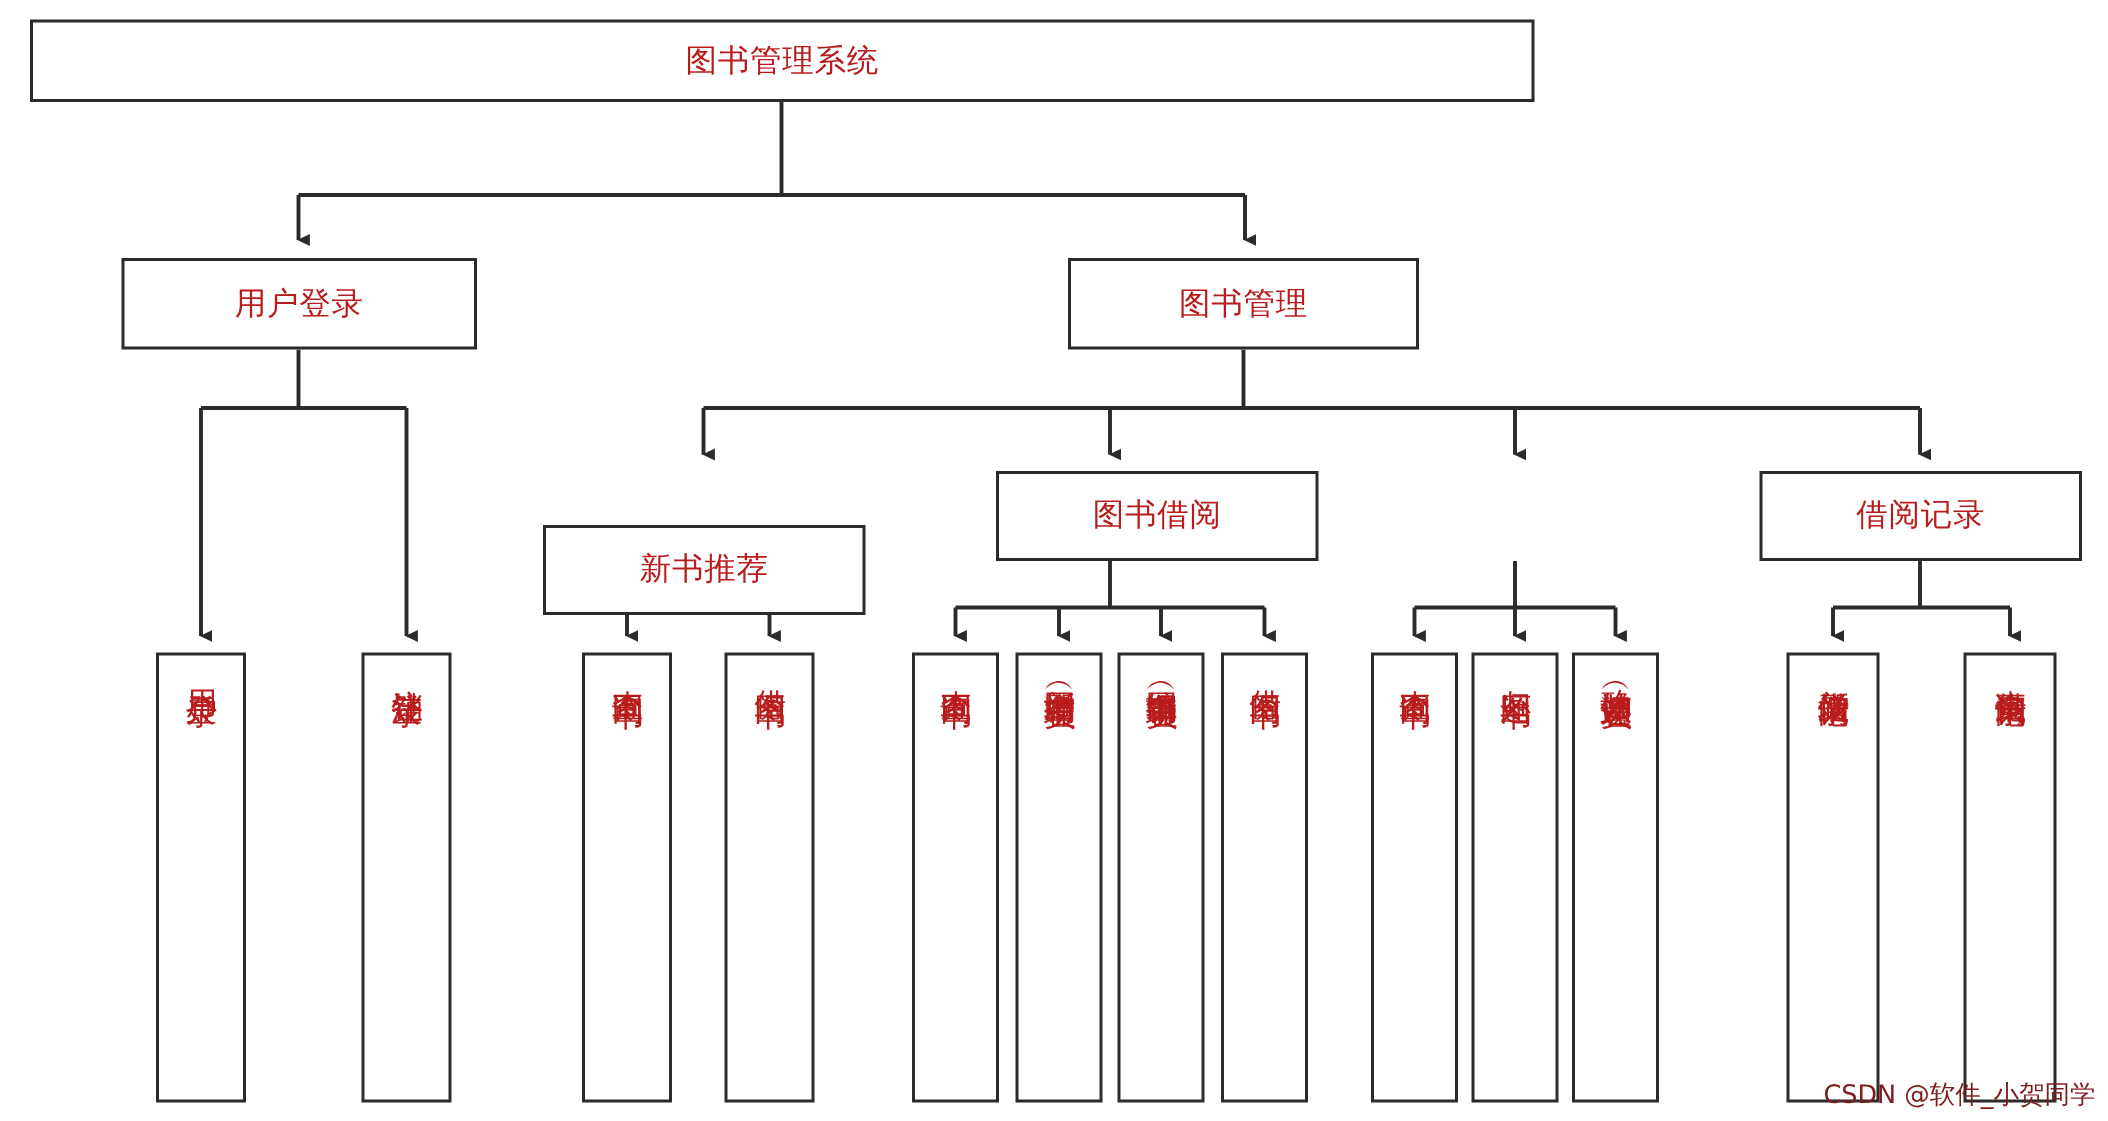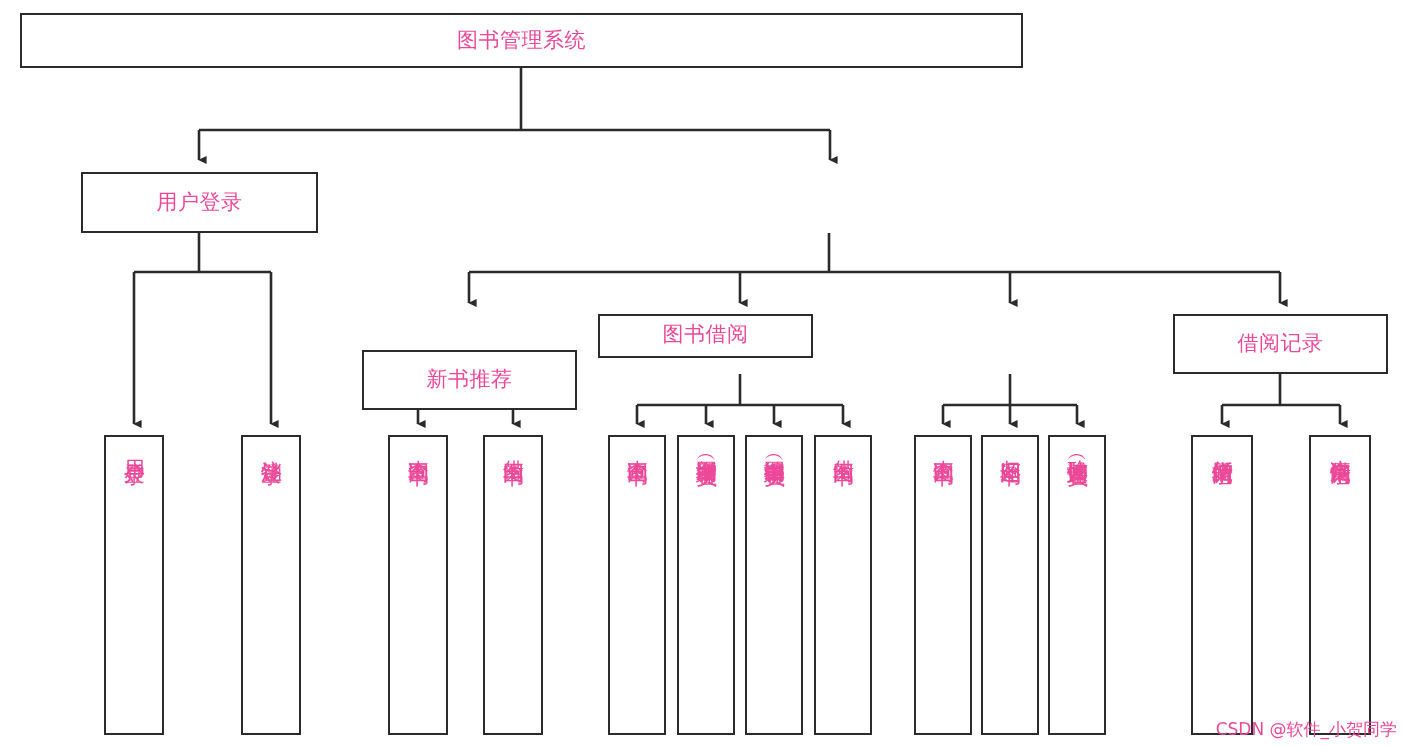--- a/index.html
+++ b/index.html
@@ -30,21 +30,21 @@
     position: absolute;
     box-sizing: border-box;
     background: #ffffff;
     border: 2px solid #2b2b2b;
     display: flex;
     align-items: center;
     justify-content: center;
     z-index: 2;
   }
   .node .label {
-    color: #ec4899;
+    color: #b91c1c;
     text-align: center;
     line-height: 1.12;
     white-space: nowrap;
   }
   .node.horizontal .label {
     font-size: 21px;
     letter-spacing: 0.5px;
   }
   .node.vertical {
     align-items: flex-start;
@@ -59,21 +59,21 @@
     line-height: 1;
   }
   .node.vertical.tight .label {
     letter-spacing: 1px;
   }
   #watermark {
     position: absolute;
     right: 8px;
     bottom: 6px;
     font-size: 17px;
-    color: #ec4899;
+    color: #7f1d1d;
     z-index: 3;
     white-space: nowrap;
     user-select: none;
   }
 </style>
 </head>
 <body>
 
 <div id="diagram-root">
 
@@ -128,25 +128,28 @@
     </g>
   </svg>
 
   <div class="node horizontal" style="left: 20px; top: 13px; width: 1003px; height: 55px;">
     <span class="label">图书管理系统</span>
   </div>
 
   <div class="node horizontal" style="left: 81px; top: 172px; width: 237px; height: 61px;">
     <span class="label">用户登录</span>
   </div>
+  <div class="node horizontal" style="left: 712px; top: 172px; width: 234px; height: 61px;">
+    <span class="label">图书管理</span>
+  </div>
 
   <div class="node horizontal" style="left: 362px; top: 314px; width: 215px; height: 60px; margin-top: 36px;">
     <span class="label">新书推荐</span>
   </div>
-  <div class="node horizontal" style="left: 598px; top: 314px; width: 215px; height: 44px; font-family: Liberation Mono, monospace;">
+  <div class="node horizontal" style="left: 664px; top: 314px; width: 215px; height: 60px;">
     <span class="label">图书借阅</span>
   </div>
   <div class="node horizontal" style="left: 1173px; top: 314px; width: 215px; height: 60px;">
     <span class="label">借阅记录</span>
   </div>
 
   <div class="node vertical" style="left: 104px; top: 435px; width: 60px; height: 300px;">
     <span class="label">用户登录</span>
   </div>
   <div class="node vertical" style="left: 241px; top: 435px; width: 60px; height: 300px;">

